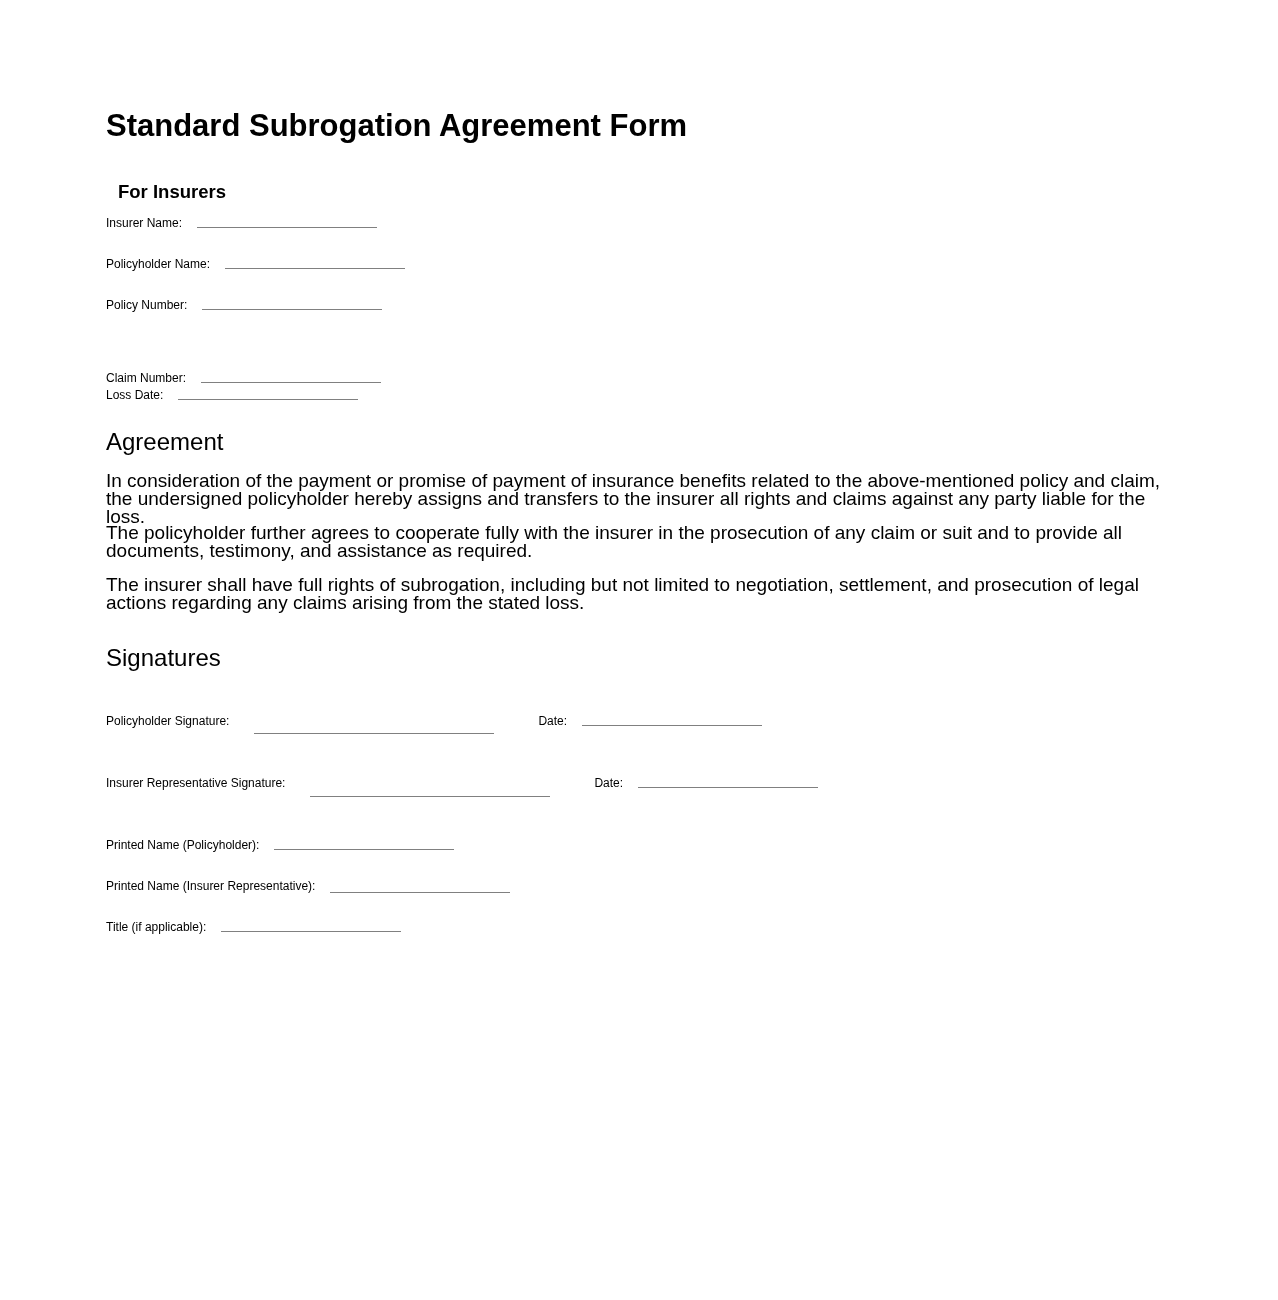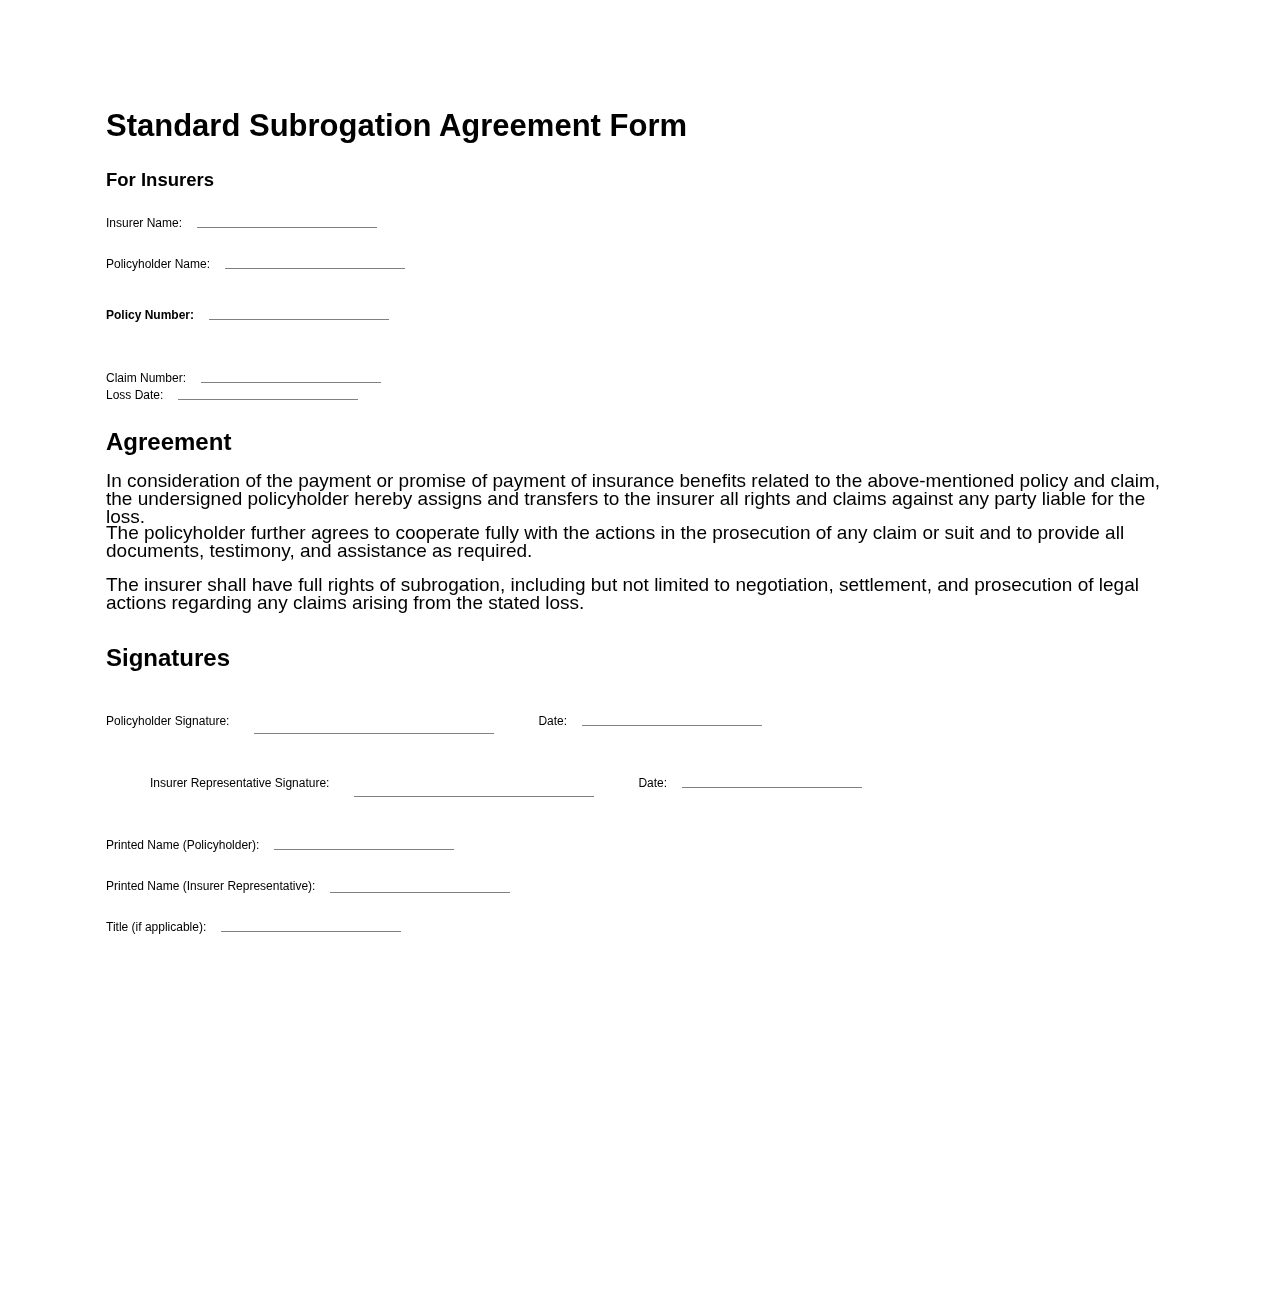--- a/index.html
+++ b/index.html
@@ -28,21 +28,21 @@
       margin: 0;
       font-size: 31px;
       font-weight: bold;
       line-height: 40px;
       white-space: nowrap;
     }
     h3.sub {
       position: absolute;
       top: 169px;
       left: 0;
-      margin: 0;
+      margin: 12px;
       font-size: 18.5px;
       font-weight: bold;
       line-height: 22px;
     }
     .field {
       position: absolute;
       left: 0;
       font-size: 12px;
       line-height: 18px;
       white-space: nowrap;
@@ -56,21 +56,21 @@
       display: inline-block;
       height: 1px;
       background: #808080;
       width: 180px;
     }
     h2 {
       position: absolute;
       left: 0;
       margin: 0;
       font-size: 24px;
-      font-weight: bold;
+      font-weight: normal;
       line-height: 28px;
     }
     p.para {
       position: absolute;
       left: 0;
       margin: 0;
       width: 1060px;
       font-size: 19px;
       line-height: 18px;
     }
@@ -84,48 +84,48 @@
   <h3 class="sub">For Insurers</h3>
 
   <div class="field" style="top:214px;">
     <span class="label">Insurer Name:</span>
     <span class="line" style="margin-left:15px;margin-top:13px;"></span>
   </div>
   <div class="field" style="top:255px;">
     <span class="label">Policyholder Name:</span>
     <span class="line" style="margin-left:15px;margin-top:13px;"></span>
   </div>
-  <div class="field" style="top:306px;font-weight:bold;">
+  <div class="field" style="top:296px;">
     <span class="label">Policy Number:</span>
     <span class="line" style="margin-left:15px;margin-top:13px;"></span>
   </div>
   <div class="field" style="top:337px;margin-top:32px;">
     <span class="label">Claim Number:</span>
     <span class="line" style="margin-left:15px;margin-top:13px;"></span>
   </div>
   <div class="field" style="top:378px;margin-top:8px;">
     <span class="label">Loss Date:</span>
     <span class="line" style="margin-left:15px;margin-top:13px;"></span>
   </div>
 
   <h2 style="top:428px;">Agreement</h2>
   <p class="para" style="top:472px;">In consideration of the payment or promise of payment of insurance benefits related to the above-mentioned policy and claim, the undersigned policyholder hereby assigns and transfers to the insurer all rights and claims against any party liable for the loss.</p>
-  <p class="para" style="top:524px;">The policyholder further agrees to cooperate fully with the actions in the prosecution of any claim or suit and to provide all documents, testimony, and assistance as required.</p>
+  <p class="para" style="top:524px;">The policyholder further agrees to cooperate fully with the insurer in the prosecution of any claim or suit and to provide all documents, testimony, and assistance as required.</p>
   <p class="para" style="top:576px;">The insurer shall have full rights of subrogation, including but not limited to negotiation, settlement, and prosecution of legal actions regarding any claims arising from the stated loss.</p>
 
   <h2 style="top:644px;">Signatures</h2>
 
   <div class="field" style="top:712px;">
     <span class="label">Policyholder Signature:</span>
     <span class="line" style="margin-left:25px;margin-top:21px;width:240px;"></span>
     <span class="label" style="margin-left:44px;">Date:</span>
     <span class="line" style="margin-left:15px;margin-top:13px;"></span>
   </div>
 
-  <div class="field" style="top:774px;margin-left:44px;">
+  <div class="field" style="top:774px;">
     <span class="label">Insurer Representative Signature:</span>
     <span class="line" style="margin-left:25px;margin-top:22px;width:240px;"></span>
     <span class="label" style="margin-left:44px;">Date:</span>
     <span class="line" style="margin-left:15px;margin-top:13px;"></span>
   </div>
 
   <div class="field" style="top:836px;">
     <span class="label">Printed Name (Policyholder):</span>
     <span class="line" style="margin-left:15px;margin-top:13px;"></span>
   </div>

